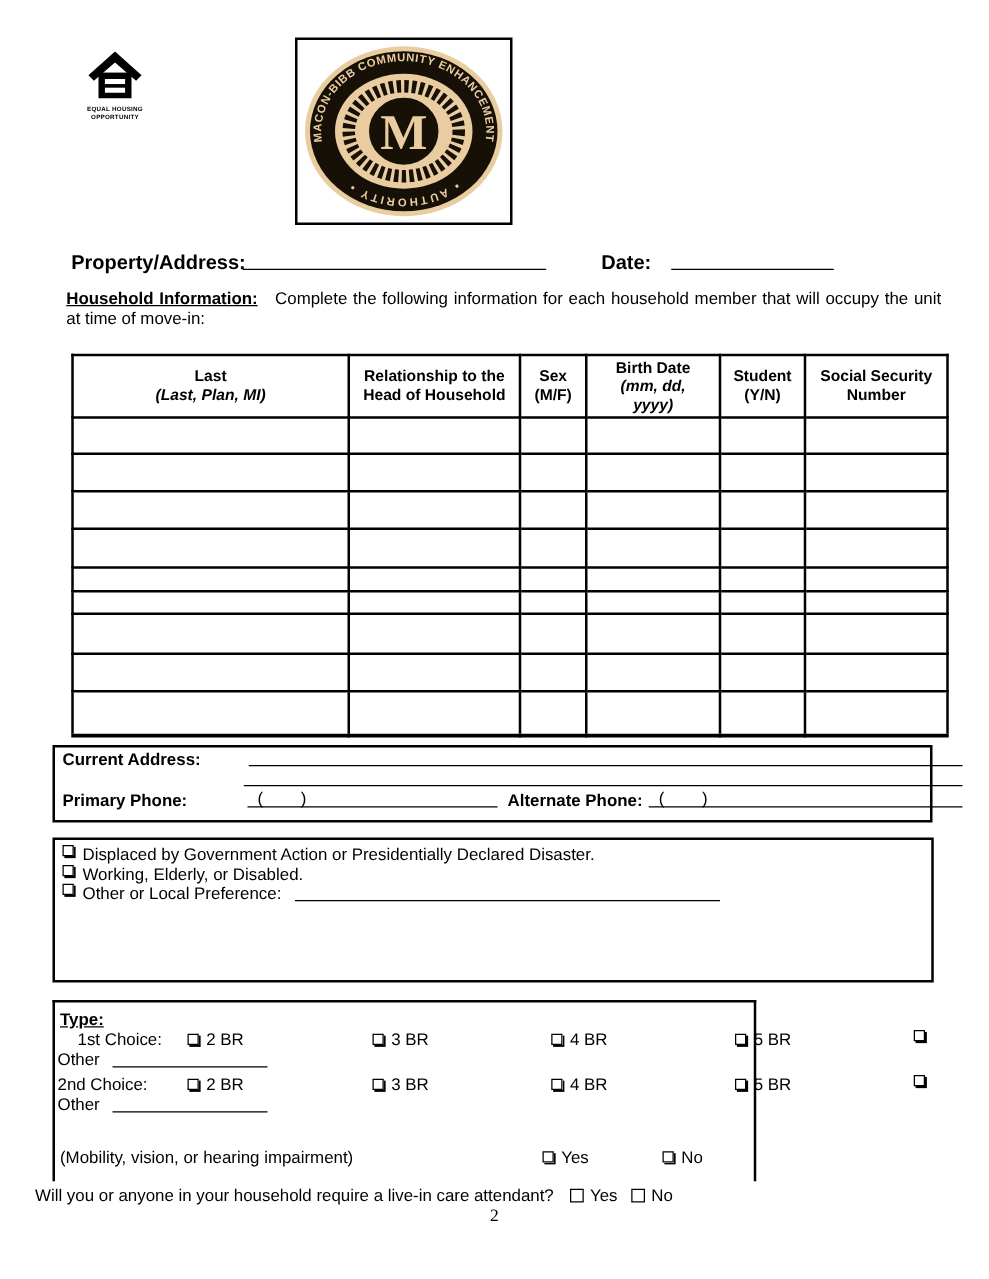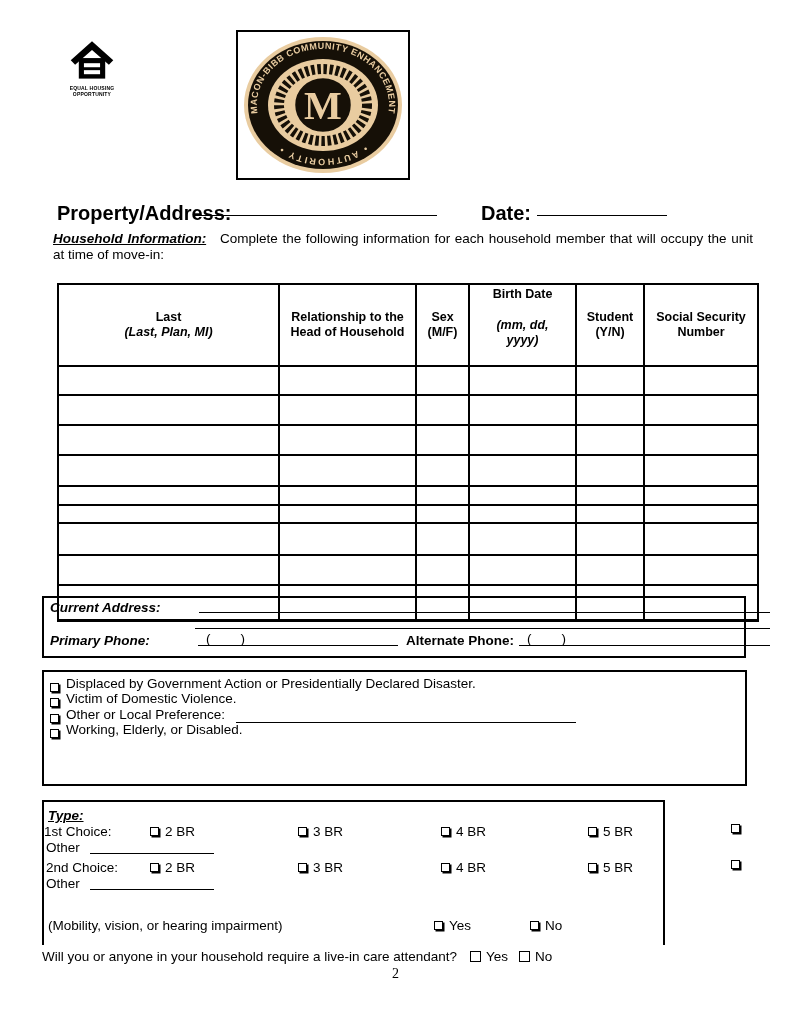--- a/index.html
+++ b/index.html
@@ -1,54 +1,54 @@
 <!DOCTYPE html>
 <html><head>
 <meta charset="utf-8">
 <style>
   *{box-sizing:border-box;margin:0;padding:0}
   html,body{background:#fff}
   .page{position:relative;width:791px;height:1023px;background:#fff;color:#000;
         font-family:"Liberation Sans","DejaVu Sans",sans-serif;font-size:13.5px;overflow:hidden}
   .abs{position:absolute}
   .b{font-weight:bold}
-  .i{font-style:italic}
+  .i{}
   .u{text-decoration:underline}
   .ul{display:inline-block;border-bottom:1.5px solid #000;height:14px;vertical-align:baseline}
   .ln{position:absolute;border-bottom:1.5px solid #000}
   .cb{display:inline-block;width:9px;height:9px;border:1.5px solid #000;box-shadow:1.5px 1.5px 0 #000;flex:none}
   .cbp{display:inline-block;width:11px;height:11px;border:1.5px solid #000;flex:none}
 
   
   .eho{left:68px;top:40px;width:48px;text-align:center}
   .eho-txt{font-size:5px;font-weight:bold;line-height:5.5px;letter-spacing:.2px;margin-top:1px}
   .sealbox{left:236px;top:30px;width:174px;height:150px;border:2px solid #000;background:#fff}
 
   
-  .toprow{left:0;top:202px;width:791px;height:20px;font-size:20px;font-weight:bold}
+  .toprow{left:0;top:202px;width:791px;height:20px;font-size:16px;font-weight:bold}
 
   
   .hh{left:53px;top:231px;width:700px;line-height:16px;text-align:justify}
 
   
   table.members{border-collapse:collapse;table-layout:fixed;width:700px;border:2px solid #000;border-bottom-width:3px}
   .members th,.members td{border:2px solid #000;padding:0}
   .members th{font-size:12.5px;line-height:1.18;text-align:center;vertical-align:middle;height:48px;padding:2px 1px;font-weight:bold}
   .h-sub{font-weight:bold;display:block}
   .h-sub.it{font-style:italic}
-  .h-sub.narrow{max-width:62px;margin:16px auto}
+  .h-sub.narrow{max-width:62px;margin:0 auto}
 
   
   .addr{left:42px;top:596px;width:704px;height:62px;border:2px solid #000;overflow:visible}
   .pref{left:42px;top:670px;width:705px;height:116px;border:2px solid #000;padding:4px 6px;line-height:15.8px}
-  .pref-line{display:flex;align-items:flex-end;gap:7px;height:15.5px}
-  .typebox{left:42px;top:800px;width:623px;height:145px;border:2px solid #000;border-bottom:none}
+  .pref-line{display:flex;align-items:flex-start;gap:7px;height:15.5px}
+  .typebox{left:42px;top:800px;width:563px;height:145px;border:2px solid #000;border-bottom:none}
   .typebox .row{position:absolute;left:0;width:100%;height:16px}
   .opt{position:absolute;display:flex;align-items:center;gap:6px;white-space:nowrap}
-  .care{left:42px;top:949px;display:flex;align-items:flex-end;white-space:nowrap}
+  .care{left:28px;top:949px;display:flex;align-items:flex-end;white-space:nowrap}
   .pageno{left:0;top:966px;width:791px;text-align:center;font-family:"Liberation Serif",serif;font-size:14px}
 </style>
 </head>
 <body>
 
 <div class="page">
 
   <div class="abs eho">
     <svg width="44" height="42" viewBox="0 0 60 56">
       <polygon points="30,1 1,27 7,33 30,13 53,33 59,27" fill="#000"></polygon>
@@ -217,38 +217,34 @@
     <span class="abs ln" style="left:475px;top:33px;width:251px;height:15px;white-space:pre;padding-left:8px">(        )</span>
   </div>
 
   <div class="abs pref">
     <div class="pref-line">
       <span class="cb"></span>
       <span>Displaced by Government Action or Presidentially Declared Disaster.</span>
     </div>
     <div class="pref-line">
       <span class="cb"></span>
-      <span>Victim of Domestic Violence.</span>
+      <span>Working, Elderly, or Disabled.</span>
     </div>
     <div class="pref-line">
       <span class="cb"></span>
       <span>Other or Local Preference:</span>
       <span class="ul" style="width:340px;margin-left:4px"></span>
     </div>
-    <div class="pref-line">
-      <span class="cb"></span>
-      <span>Working, Elderly, or Disabled.</span>
-    </div>
   </div>
 
   <div class="abs typebox">
     <span class="abs b i u" style="left:4px;top:6px">Type:</span>
 
     <div class="row" style="top:22px">
-      <span class="abs" style="left:0">1st Choice:</span>
+      <span class="abs" style="left:18px">1st Choice:</span>
       <span class="opt" style="left:106px">
           <span class="cb"></span>
           <span>2 BR</span>
         </span>
       <span class="opt" style="left:254px">
           <span class="cb"></span>
           <span>3 BR</span>
         </span>
       <span class="opt" style="left:397px">
           <span class="cb"></span>

